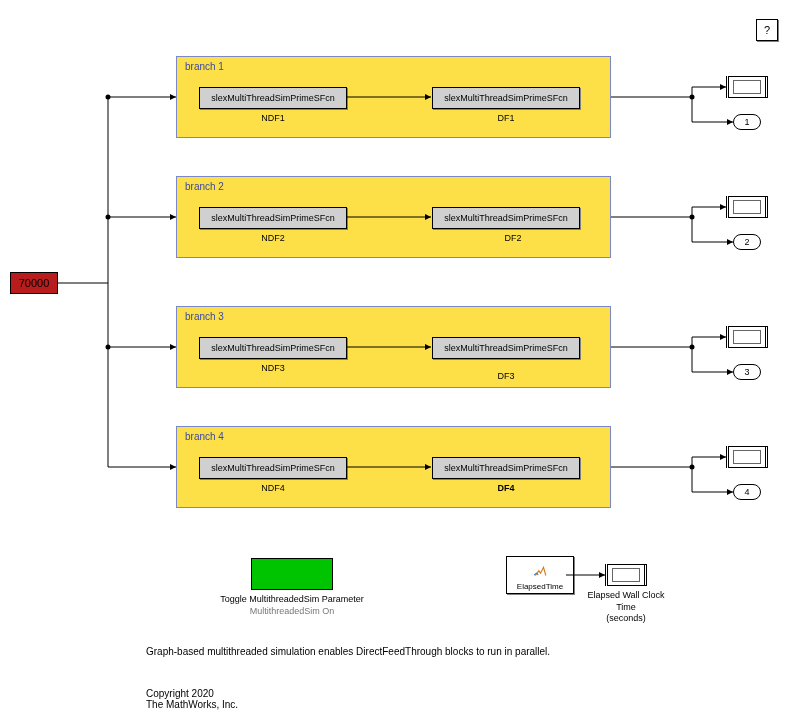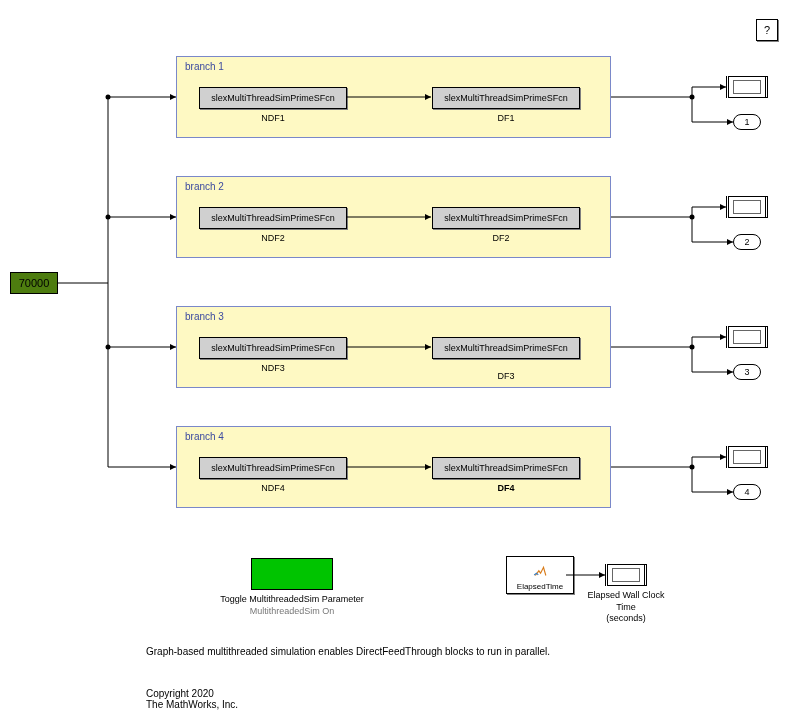--- a/index.html
+++ b/index.html
@@ -14,38 +14,38 @@
     color: #000;
   }
   .canvas {
     position: relative;
     width: 792px;
     height: 727px;
   }
   .block {
     position: absolute;
     border: 1px solid #000;
-    background: #4d7c0f;
+    background: #b91c1c;
     display: flex;
     align-items: center;
     justify-content: center;
     box-sizing: border-box;
   }
   .const-block {
     left: 10px;
     top: 272px;
     width: 48px;
     height: 22px;
     font-size: 11px;
   }
   .branch-box {
     position: absolute;
     box-sizing: border-box;
     border: 1px solid #7a88c9;
-    background: #fef9c3;
+    background: #fde047;
     left: 176px;
     width: 435px;
     height: 82px;
   }
   .branch-label {
     position: absolute;
     left: 8px;
     top: 4px;
     font-size: 10px;
     color: #3b4aa0;
@@ -225,21 +225,21 @@
     <div class="sfcn-caption" style="left:255px; top:56px;">DF1</div>
   </div>
   <div class="scope-block" style="left:726px; top:76px;"></div>
   <div class="outport" style="left:733px; top:114px;">1</div>
 
   <div class="branch-box" style="top:176px;">
     <div class="branch-label">branch 2</div>
     <div class="sfcn-block" style="left:22px; top:30px;">slexMultiThreadSimPrimeSFcn</div>
     <div class="sfcn-caption" style="left:22px; top:56px;">NDF2</div>
     <div class="sfcn-block" style="left:255px; top:30px;">slexMultiThreadSimPrimeSFcn</div>
-    <div class="sfcn-caption" style="left:250px; top:56px;">DF2</div>
+    <div class="sfcn-caption" style="left:262px; top:56px;">DF2</div>
   </div>
   <div class="scope-block" style="left:726px; top:196px;"></div>
   <div class="outport" style="left:733px; top:234px;">2</div>
 
   <div class="branch-box" style="top:306px;">
     <div class="branch-label">branch 3</div>
     <div class="sfcn-block" style="left:22px; top:30px;">slexMultiThreadSimPrimeSFcn</div>
     <div class="sfcn-caption" style="left:22px; top:56px;">NDF3</div>
     <div class="sfcn-block" style="left:255px; top:30px;">slexMultiThreadSimPrimeSFcn</div>
     <div class="sfcn-caption" style="left:255px; top:64px;">DF3</div>

